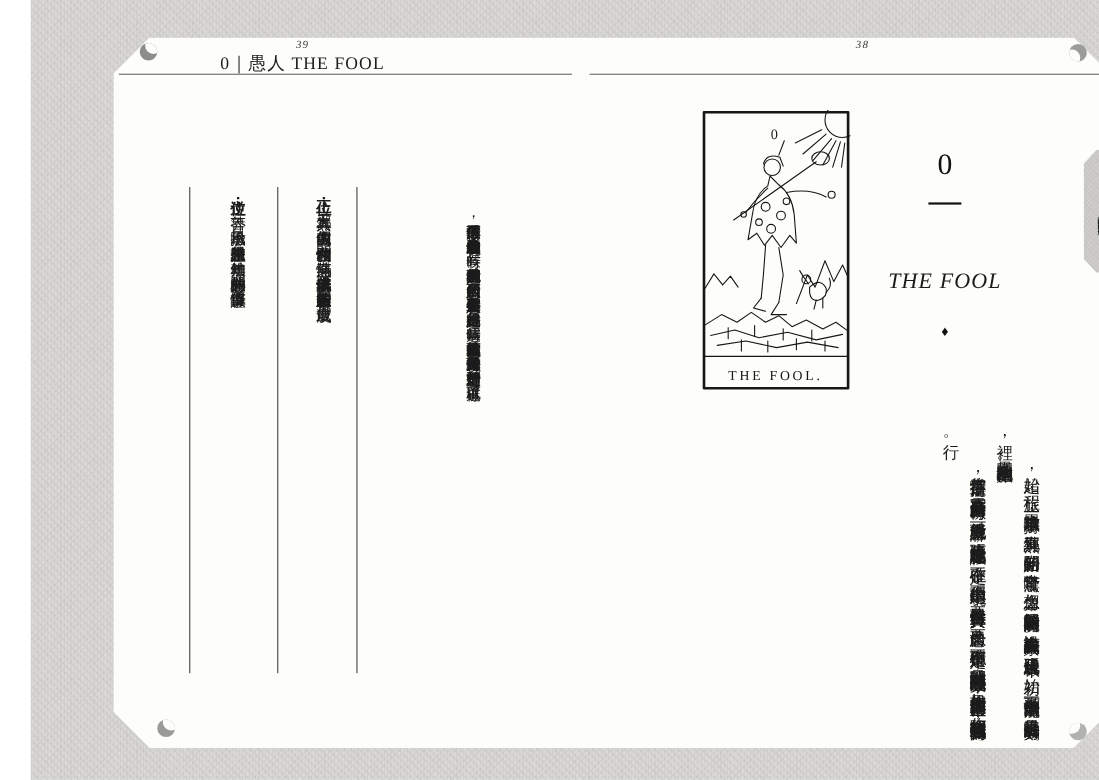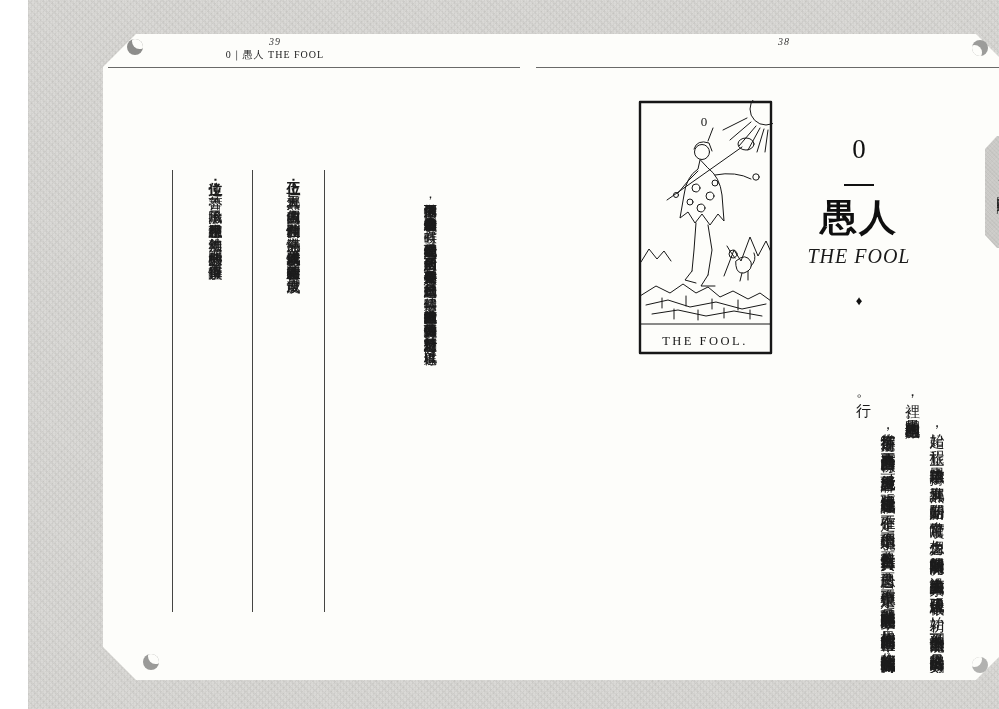--- a/index.html
+++ b/index.html
@@ -27,21 +27,21 @@
   .moon::after{content:""; position:absolute; width:15px; height:15px; border-radius:50%; background:#fdfdfa;}
   .moon.tl{left:99px; top:39px; background:#8d8d8b;}  .moon.tl::after{left:5px; top:-5px;}
   .moon.tr{left:944px; top:40px; background:#9c9c9a;} .moon.tr::after{left:-5px; top:5px;}
   .moon.bl{left:115px; top:654px; background:#9a9a98;} .moon.bl::after{left:5px; top:-5px;}
   .moon.br{left:944px; top:657px; background:#b2b2b0;} .moon.br::after{left:-5px; top:-5px;}
 
   
   .folio{position:absolute; top:36px; width:300px; text-align:center;
          font-style:italic; font-size:10px; color:#3a3a3a; letter-spacing:1px;}
   .running-head{position:absolute; top:48px; width:300px; text-align:center;
-         font-size:10px; letter-spacing:1px; color:#1c1c1c;}
+         font-size:16px; letter-spacing:1px; color:#1c1c1c;}
   .folio.left, .running-head.left{left:97px;}
   .folio.right, .running-head.right{left:606px;}
   .rule{position:absolute; top:67px; height:1px; background:#6a6a68;}
   .rule.left{left:80px; width:412px;}
   .rule.right{left:508px; width:472px;}
 
   
   .v{writing-mode:vertical-rl; text-orientation:mixed; line-break:strict;
      word-break:normal; overflow:hidden; color:#1c1c1c;}
   .v p{margin:0; text-indent:2em;}
@@ -179,21 +179,20 @@
 
       <line x1="2" y1="224" x2="133" y2="224"></line>
       <rect x="2" y="2" width="131" height="251" stroke-width="2.4"></rect>
     </g>
     <text x="66" y="26" font-size="13" fill="#171717" text-anchor="middle" font-family="'Liberation Serif',serif">0</text>
     <text x="67" y="245" font-size="12.5" letter-spacing="2.5" fill="#171717" text-anchor="middle" font-family="'Liberation Serif',serif">THE FOOL.</text>
   </svg>
 
   <div class="tblock" id="card-num">0</div>
   <div id="title-rule"></div>
-  <div class="tblock" id="card-name">愚人</div>
   <div class="tblock" id="card-name-en">THE FOOL</div>
   <div class="tblock" id="title-diamond">♦</div>
 
   <div id="right-text" class="v">
     <p>起始，旅程，大膽冒險放手一搏，純真無邪，嶄新的開始，驚奇驚嘆，想像力。一場新的冒險即將展開，沿途有許多未知的風景。這張牌代表了根本、初始、不可預測的大自然能量。這是從零出發的時刻，從這裡，愚人開始踏上他的旅程。</p>
     <p>當你選擇往前走，需要更釐清自己的目標時，可能就會出現愚人牌。這張牌也可能是在建議你，在不確定、不穩定的環境中，要依然對自己保持真實、要忠於自己。不確定與不穩定，是離開現狀時必然經歷的現象，如果你能信賴你內在的自主權，你就能在陌生領域找到你的方向，順利前行。</p>
   </div>
 
   <div id="side-tab">
     <div class="tab-text"><span class="dia">◆</span><span>大阿爾克那牌</span><span class="dia">◆</span></div>

